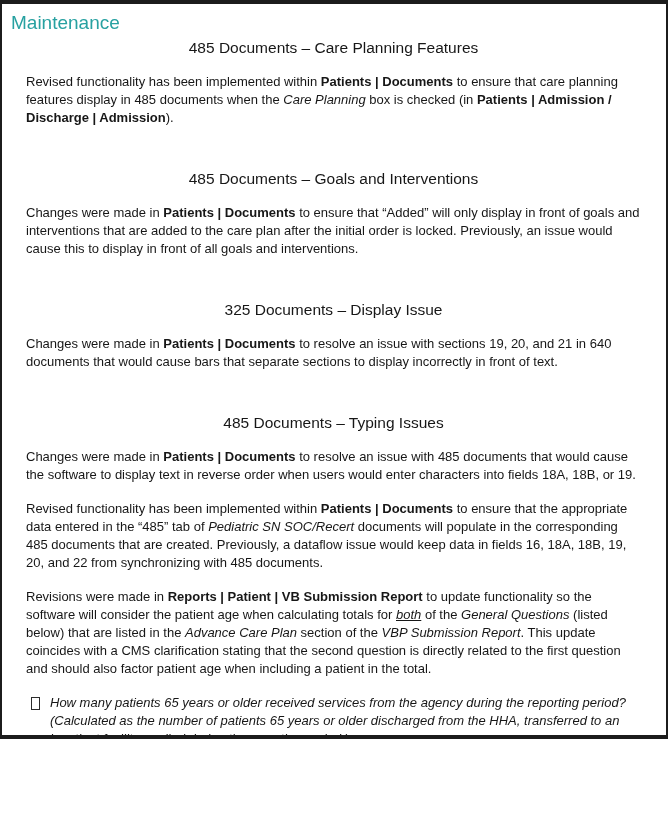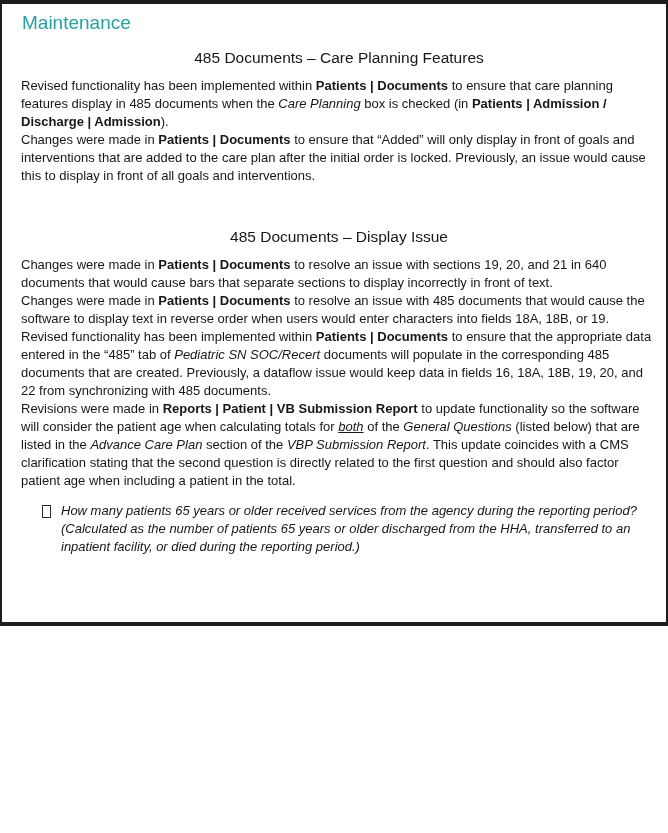--- a/index.html
+++ b/index.html
@@ -1,50 +1,50 @@
 <!DOCTYPE html>
 <html><head>
 <meta charset="utf-8">
 <style>
   html, body { margin: 0; padding: 0; background: #ffffff; }
   .page {
     position: relative;
-    width: 668px; height: 626px;
+    width: 668px; height: 739px;
     box-sizing: border-box;
     margin: 0;
     background: #ffffff;
     border: 2px solid #1c1c1c;
     border-top-width: 4px;
     border-bottom-width: 4px;
-    padding: 5px 9px 6px 19px;
+    padding: 5px 9px 6px 8px;
     overflow: hidden;
     font-family: "Liberation Sans", sans-serif;
     color: #1a1a1a;
   }
   .doc-title {
     font-size: 19px;
     line-height: 22px;
     font-weight: 400;
     color: #27a1a1;
     margin: 3px 0 0 1px;
   }
   .section-heading {
     text-align: center;
     font-size: 15.5px;
     line-height: 19px;
     font-weight: 400;
     color: #171717;
     margin: 42px 0 10px 0;
   }
-  .section-heading.first { margin-top: 14px; }
+  .section-heading.first { margin-top: 4px; }
   .para {
     font-size: 13px;
     line-height: 18px;
     color: #171717;
-    margin: 0;
+    margin: 16px;
     text-align: left;
   }
   .b { font-weight: bold; }
   .i { font-style: italic; }
   .u { text-decoration: underline; font-style: italic; }
   .bullets { margin-top: 12px; }
   .bullet {
     display: flex;
     align-items: flex-start;
     margin: 0 0 9px 0;
@@ -69,29 +69,31 @@
 <div class="page">
 
   <div class="doc-title">Maintenance</div>
 
   <div>
     <div class="section-heading first">485 Documents – Care Planning Features</div>
     <p class="para"><span>Revised functionality has been implemented within </span><span class="b">Patients | Documents</span><span> to ensure that care planning features display in 485 documents when the </span><span class="i">Care Planning</span><span> box is checked (in </span><span class="b">Patients | Admission / Discharge | Admission</span><span>).</span></p>
   </div>
 
   <div>
+    <div class="section-heading">485 Documents – Goals and Interventions</div>
     <p class="para"><span>Changes were made in </span><span class="b">Patients | Documents</span><span> to ensure that “Added” will only display in front of goals and interventions that are added to the care plan after the initial order is locked. Previously, an issue would cause this to display in front of all goals and interventions.</span></p>
   </div>
 
   <div>
-    <div class="section-heading">485 Documents – Display Issue</div>
+    <div class="section-heading">325 Documents – Display Issue</div>
     <p class="para"><span>Changes were made in </span><span class="b">Patients | Documents</span><span> to resolve an issue with sections 19, 20, and 21 in 640 documents that would cause bars that separate sections to display incorrectly in front of text.</span></p>
   </div>
 
   <div>
+    <div class="section-heading">485 Documents – Typing Issues</div>
     <p class="para"><span>Changes were made in </span><span class="b">Patients | Documents</span><span> to resolve an issue with 485 documents that would cause the software to display text in reverse order when users would enter characters into fields 18A, 18B, or 19.</span></p>
   </div>
 
   <div>
     <p class="para"><span>Revised functionality has been implemented within </span><span class="b">Patients | Documents</span><span> to ensure that the appropriate data entered in the “485” tab of </span><span class="i">Pediatric SN SOC/Recert</span><span> documents will populate in the corresponding 485 documents that are created. Previously, a dataflow issue would keep data in fields 16, 18A, 18B, 19, 20, and 22 from synchronizing with 485 documents.</span></p>
   </div>
 
   <div>
     <p class="para"><span>Revisions were made in </span><span class="b">Reports | Patient | VB Submission Report</span><span> to update functionality so the software will consider the patient age when calculating totals for </span><span class="u">both</span><span> of the </span><span class="i">General Questions</span><span> (listed below) that are listed in the </span><span class="i">Advance Care Plan</span><span> section of the </span><span class="i">VBP Submission Report</span><span>. This update coincides with a CMS clarification stating that the second question is directly related to the first question  and should also factor patient age when including a patient in the total.</span></p>
 

